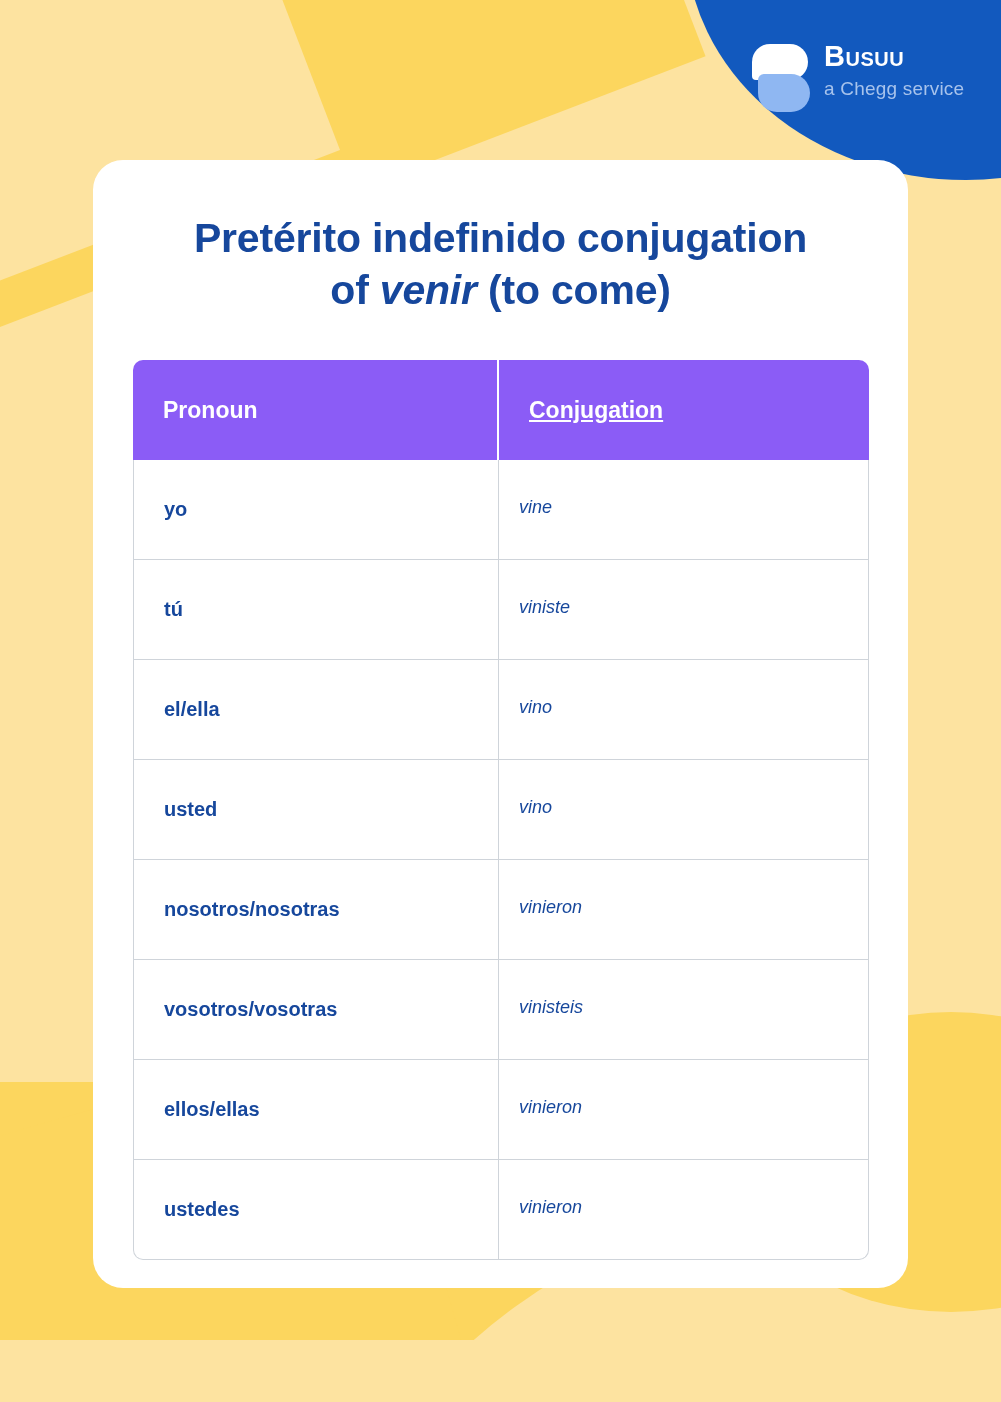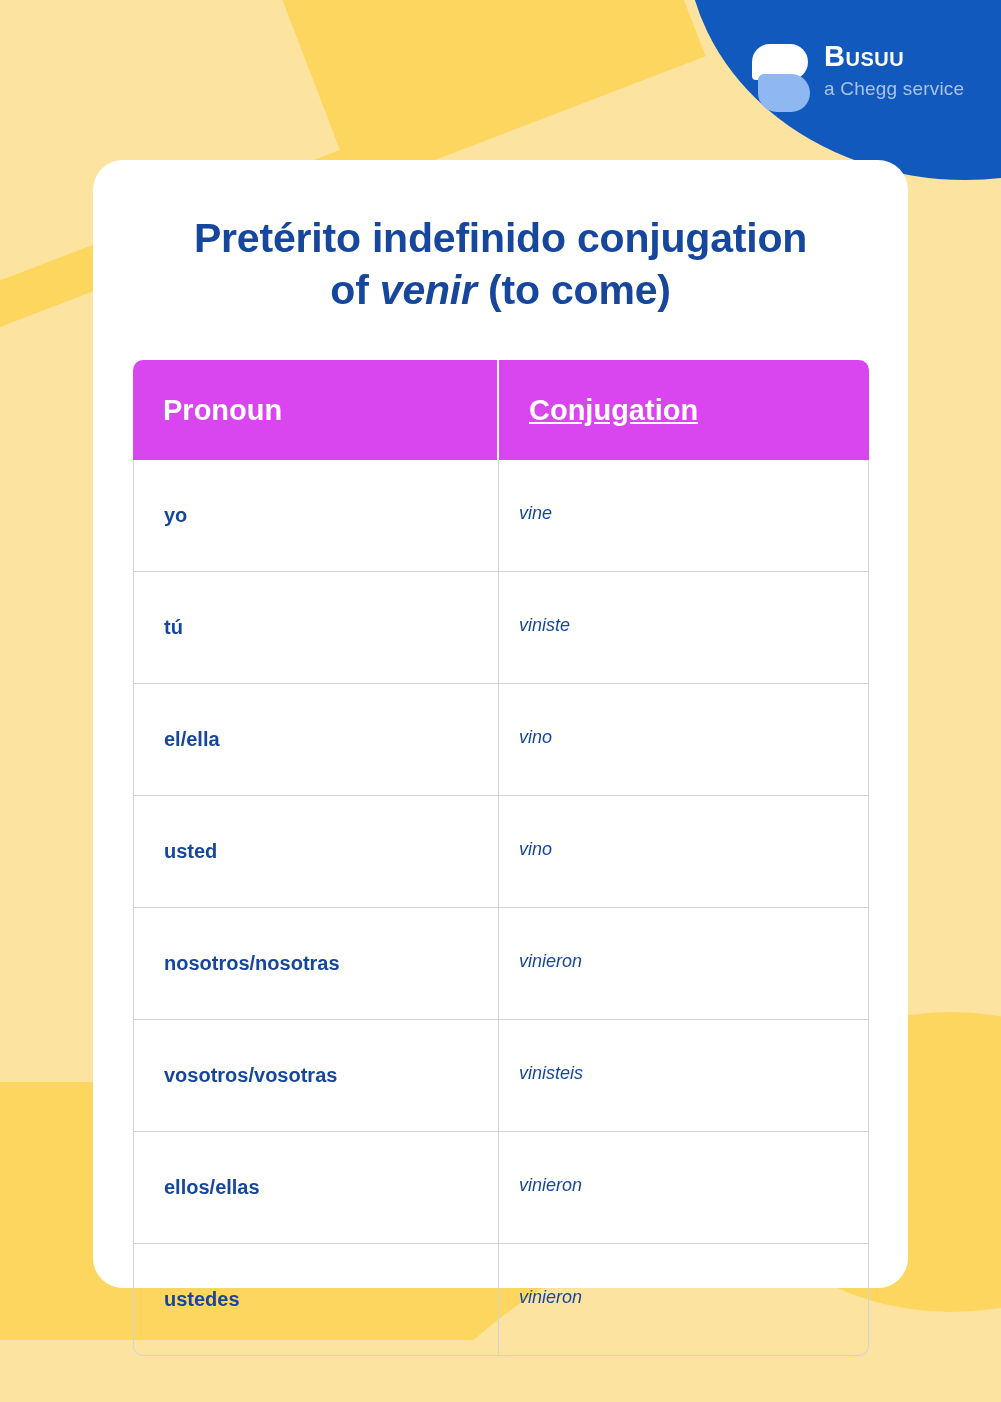--- a/index.html
+++ b/index.html
@@ -193,35 +193,35 @@
   }
   table.conj th, table.conj td {
     text-align: left;
     vertical-align: middle;
     box-sizing: border-box;
   }
   table.conj col.c1 { width: 366px; }
   table.conj col.c2 { width: 370px; }
 
   table.conj thead th {
-    background: #d946ef;
+    background: #8b5cf6;
     color: #ffffff;
-    font-size: 29px;
+    font-size: 23px;
     font-weight: 700;
     height: 100px;
     padding: 0 0 0 30px;
   }
   table.conj thead th.h1 {
     border-radius: 10px 0 0 0;
     border-right: 2px solid #ffffff;
   }
   table.conj thead th.h2 { border-radius: 0 10px 0 0; text-decoration: underline; }
 
   table.conj tbody td {
-    height: 112px;
+    height: 100px;
     border-bottom: 1px solid #cfd4da;
     border-right: 1px solid #cfd4da;
     color: #16479C;
   }
   table.conj tbody td.pronoun {
     border-left: 1px solid #cfd4da;
     padding-left: 30px;
     font-size: 20px;
     font-weight: 700;
   }

